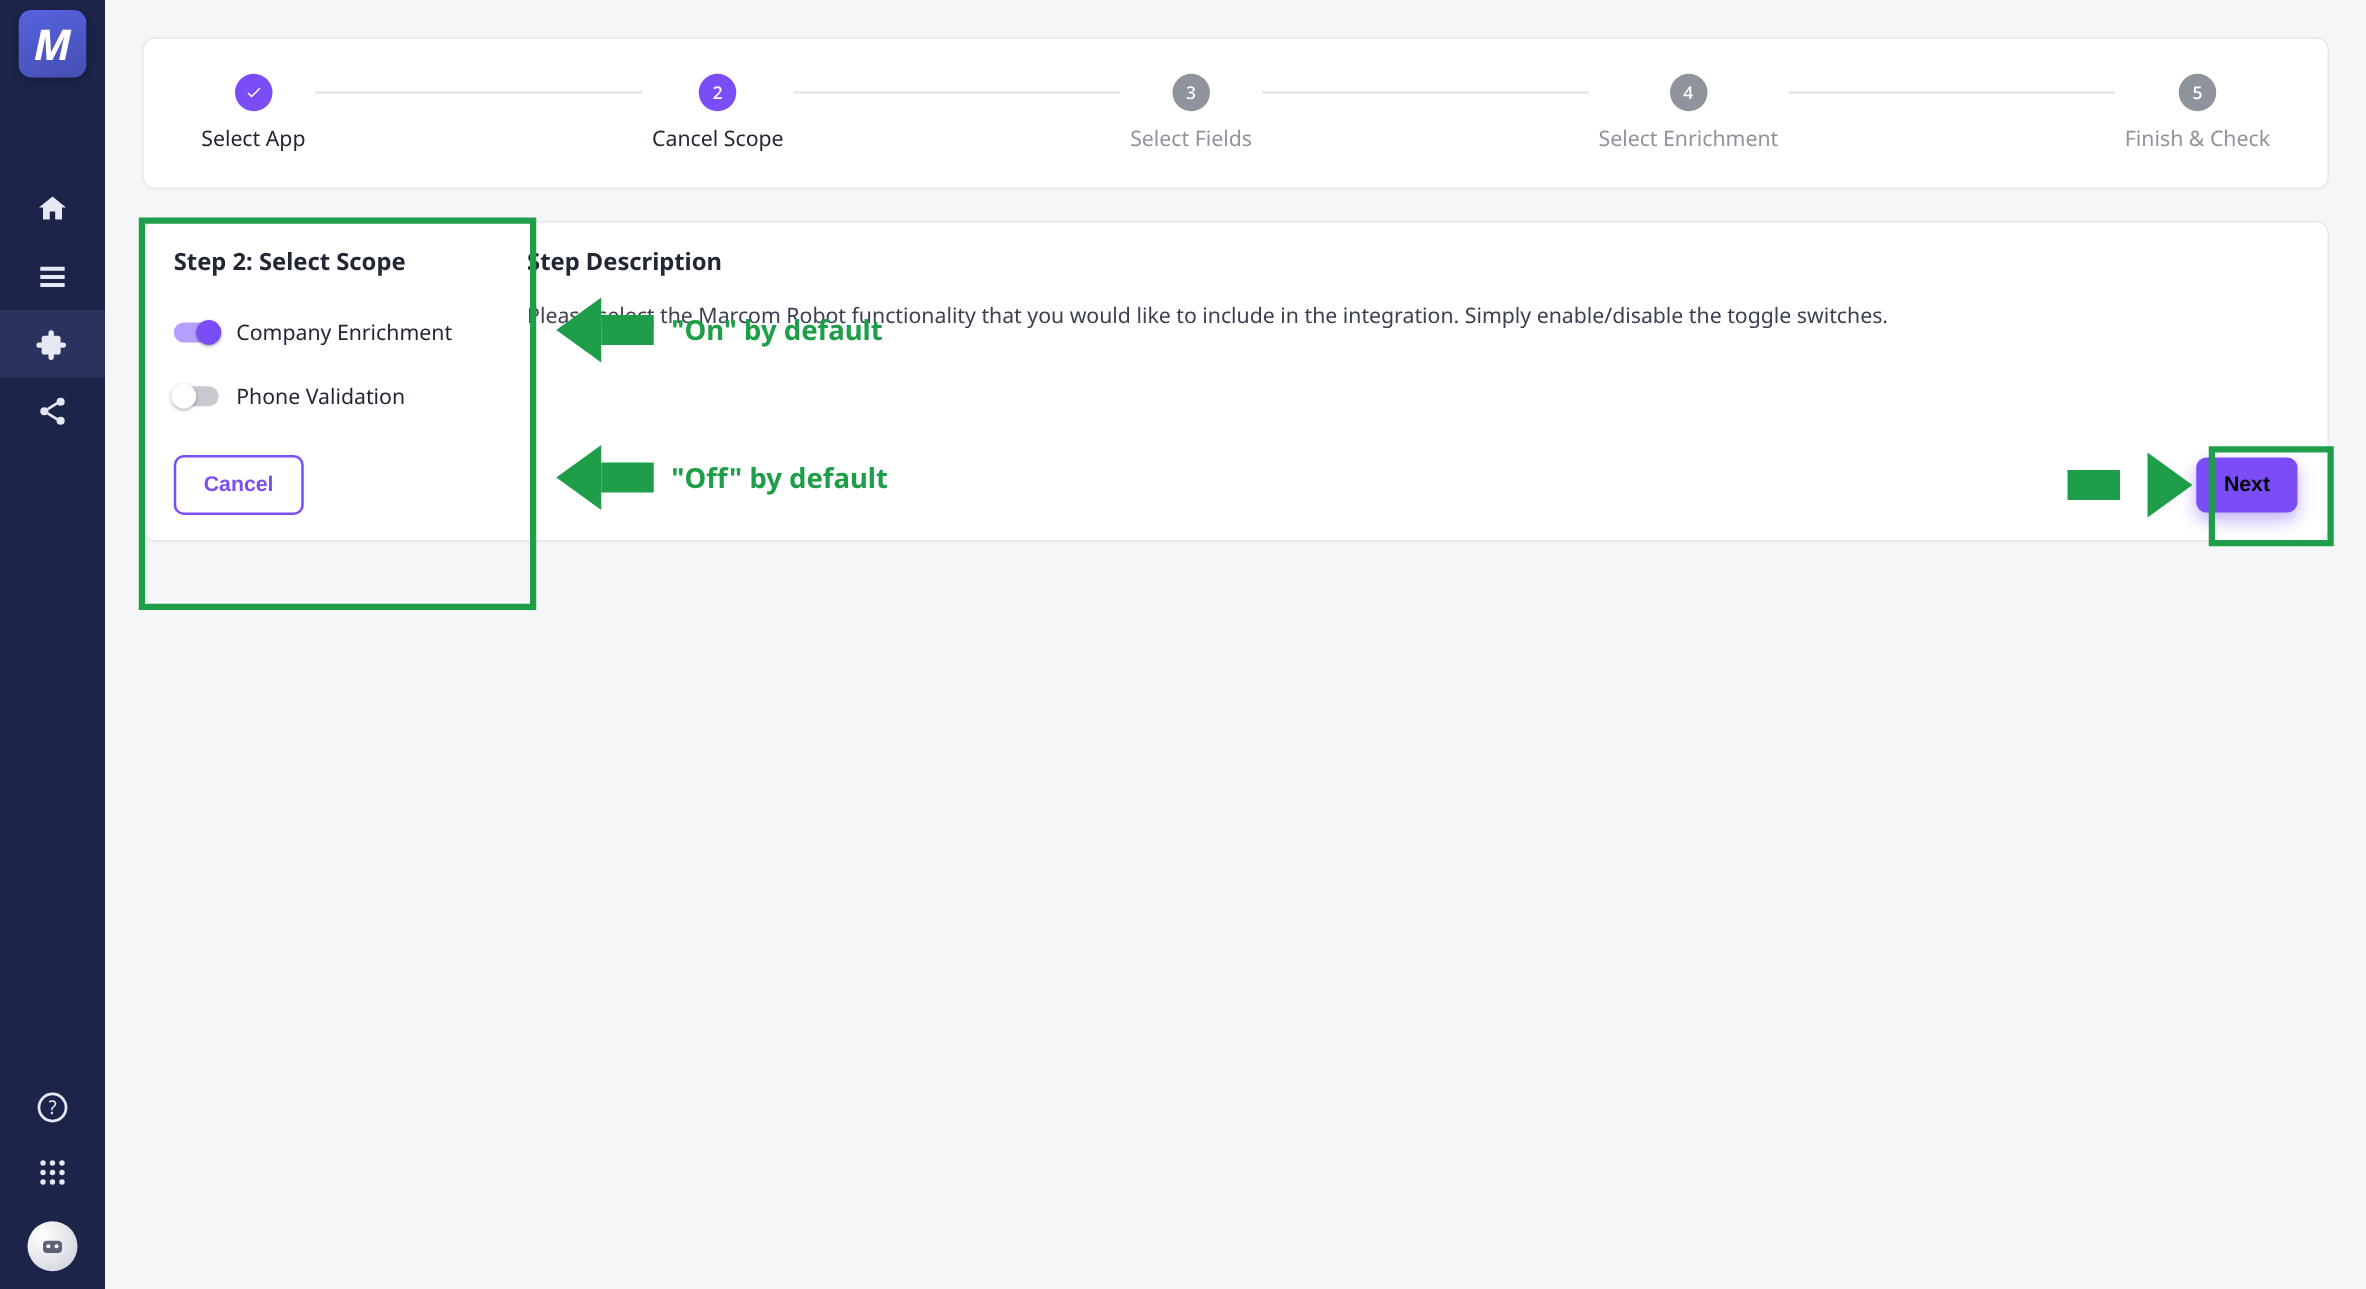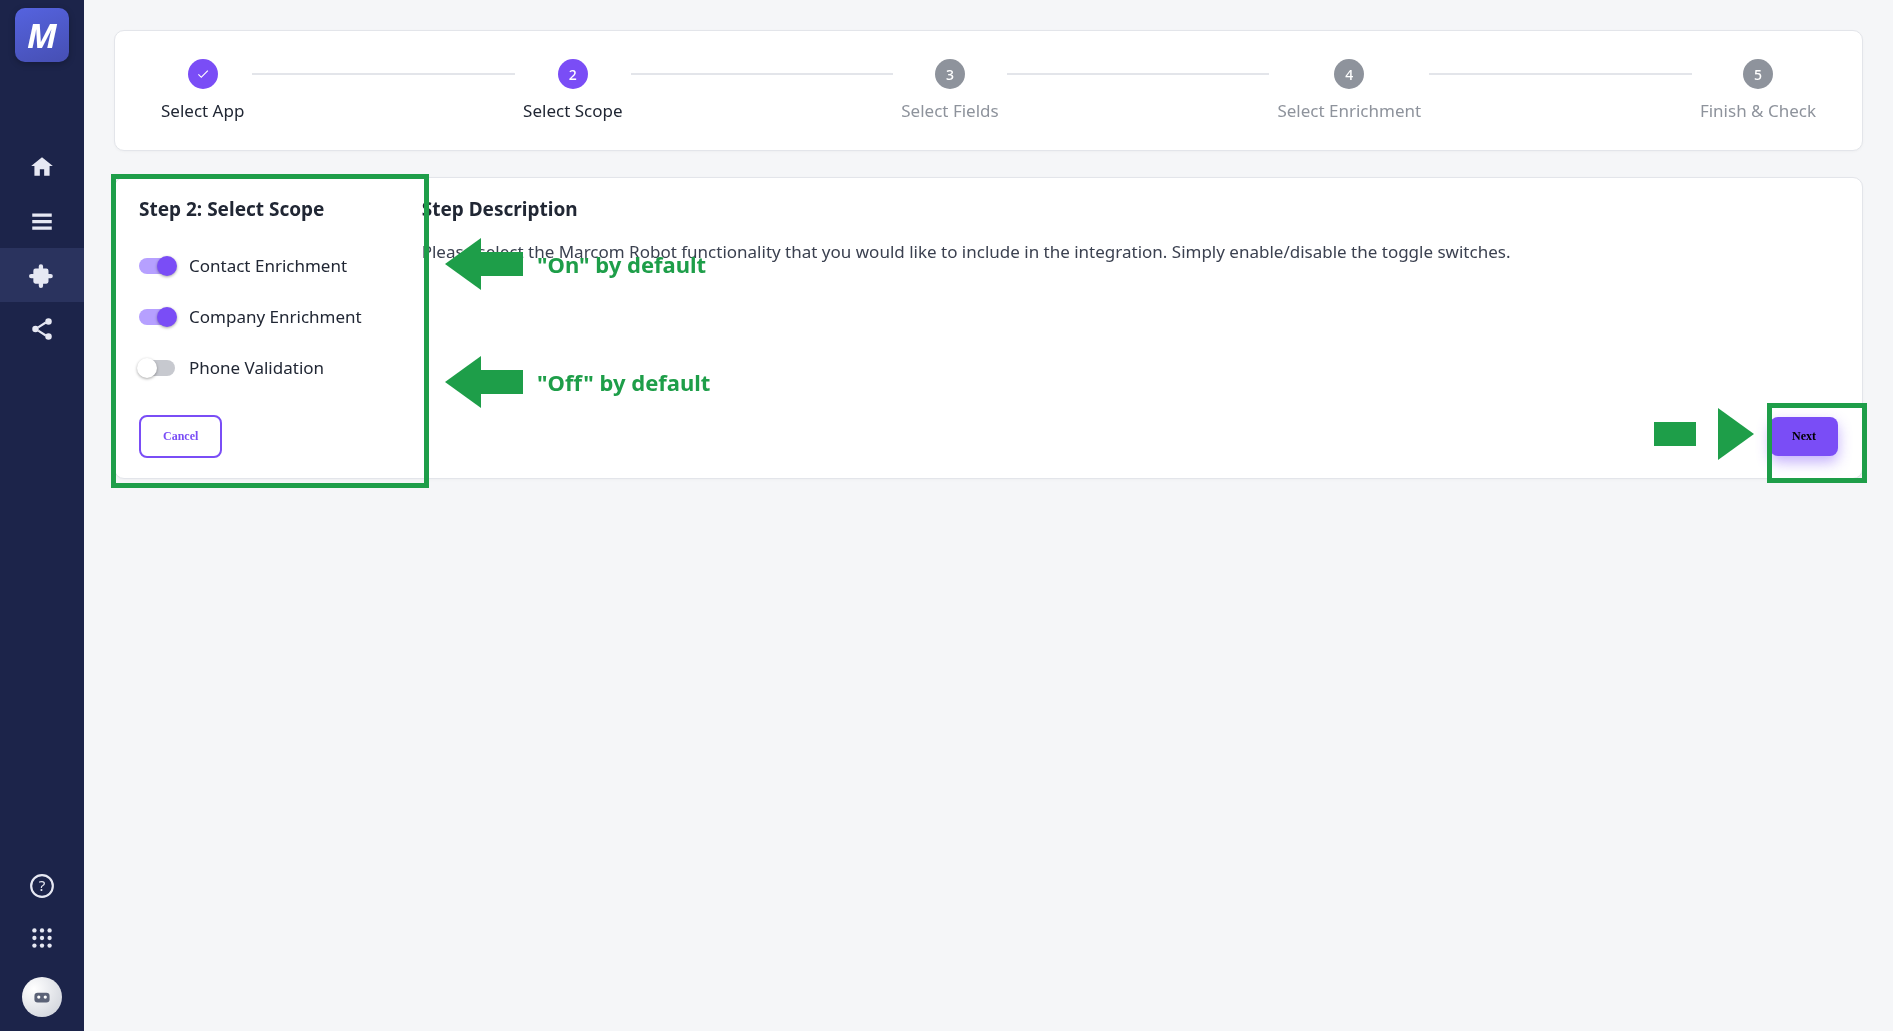--- a/index.html
+++ b/index.html
@@ -114,22 +114,22 @@
     background:#fff;box-shadow:0 1px 3px rgba(0,0,0,.35);
   }
   .switch.on .knob{right:-2px;background:var(--purple);}
   .switch.off .knob{left:-2px;}
   .desc-text{color:#3b4150;font-size:17px;line-height:1.45;margin:6px 0 0 0;}
   .actions{
     display:flex;justify-content:space-between;align-items:center;
     margin-top:22px;
   }
   .btn{
-    padding:12px 22px;border-radius:8px;font-size:12px;font-weight:600;
-    cursor:pointer;border:none;font-family:Liberation Serif, serif;
+    padding:12px 22px;border-radius:8px;font-size:17px;font-weight:600;
+    cursor:pointer;border:none;
   }
   .btn-cancel{
     background:#fff;color:var(--purple);border:2px solid var(--purple);
   }
   .btn-next{
     background:var(--purple);color:#000000;
     box-shadow:0 6px 14px rgba(122,77,246,.45);
   }
   
   .box-annot{
@@ -223,21 +223,21 @@
       <div class="circle">
         <svg class="check" viewBox="0 0 24 24">
             <path d="M9 16.2 4.8 12l-1.4 1.4L9 19 21 7l-1.4-1.4z"></path>
           </svg>
       </div>
       <div class="label">Select App</div>
     </div>
     <div class="connector"></div>
     <div class="step current">
       <div class="circle">2</div>
-      <div class="label">Select Scope</div>
+      <div class="label">Cancel Scope</div>
     </div>
     <div class="connector"></div>
     <div class="step pending">
       <div class="circle">3</div>
       <div class="label">Select Fields</div>
     </div>
     <div class="connector"></div>
     <div class="step pending">
       <div class="circle">4</div>
       <div class="label">Select Enrichment</div>
@@ -247,26 +247,20 @@
       <div class="circle">5</div>
       <div class="label">Finish &amp; Check</div>
     </div>
   </div>
 
   <div class="card form-card">
     <div class="columns">
       <div class="col-left">
         <h3 class="section-title">Step 2: Select Scope</h3>
 
-        <div class="toggle-row">
-          <div class="switch on">
-              <div class="knob"></div>
-            </div>
-          <span>Contact Enrichment</span>
-        </div>
         <div class="toggle-row">
           <div class="switch on">
               <div class="knob"></div>
             </div>
           <span>Company Enrichment</span>
         </div>
         <div class="toggle-row">
           <div class="switch off">
               <div class="knob"></div>
             </div>

